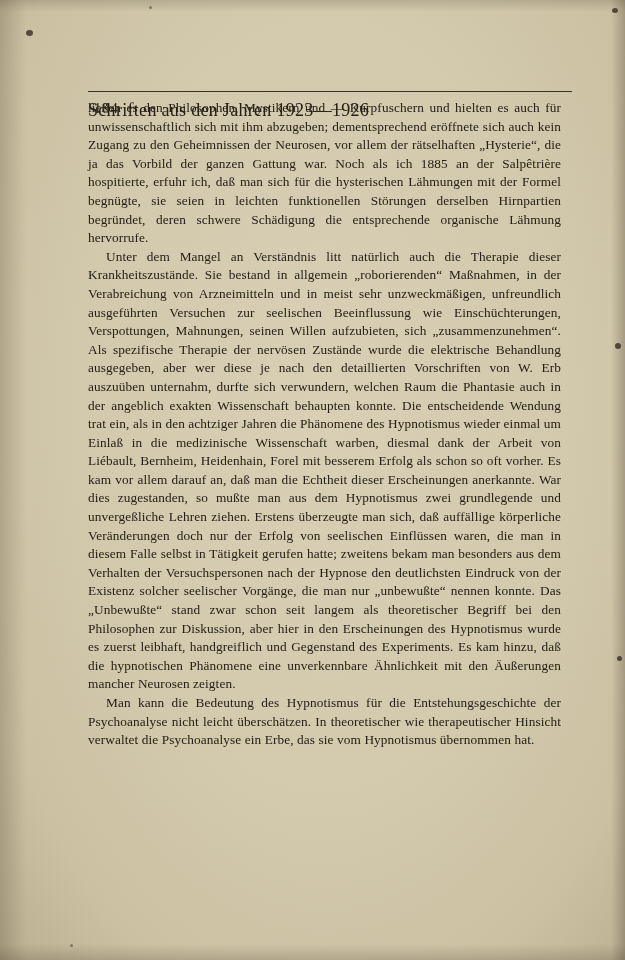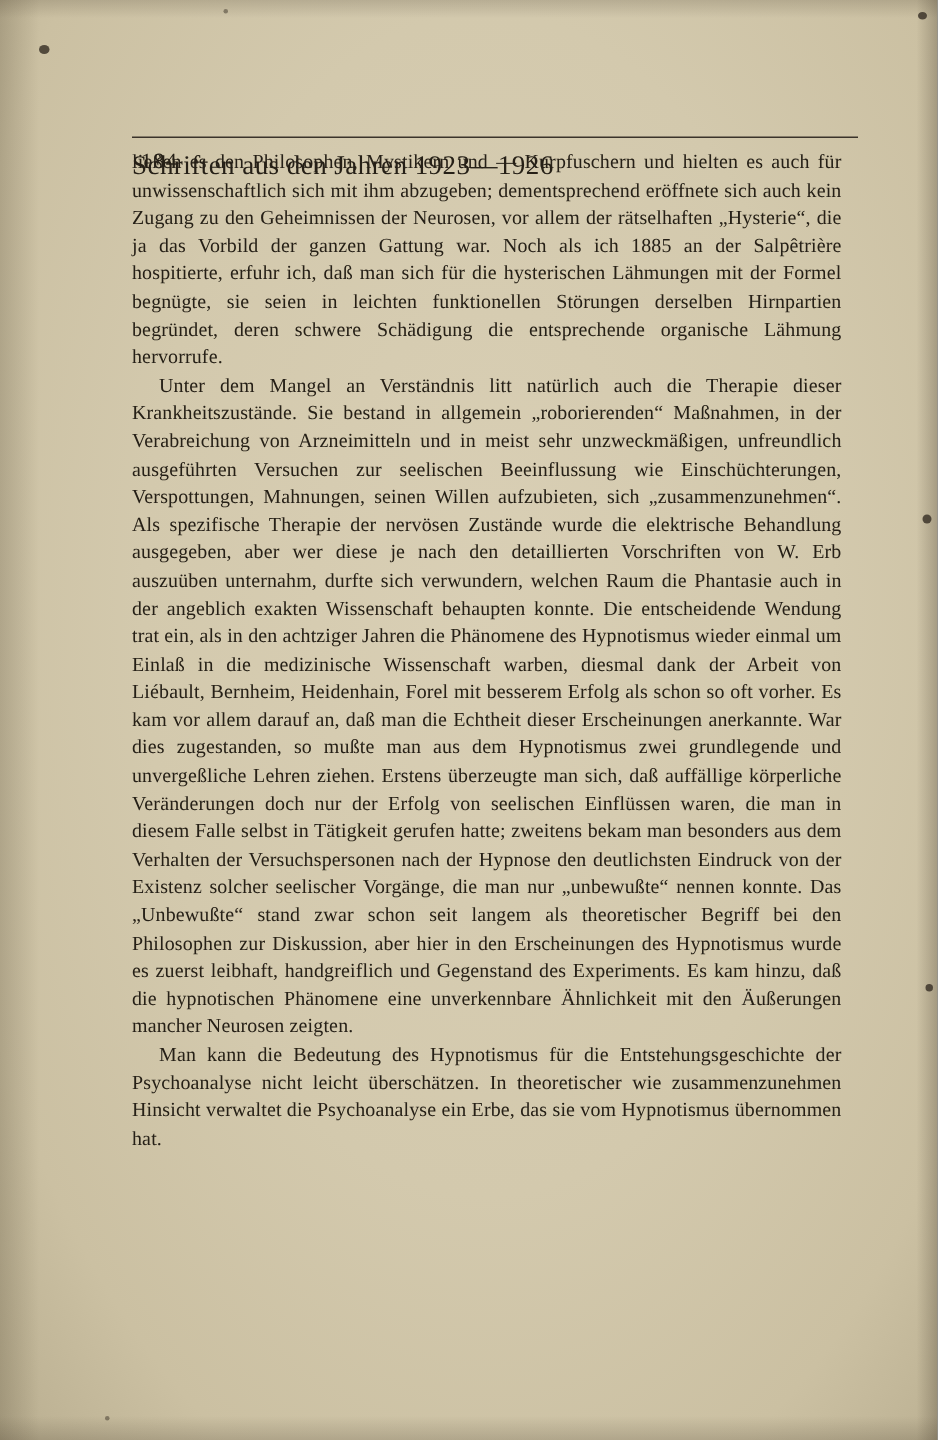--- a/index.html
+++ b/index.html
@@ -117,21 +117,21 @@
   <div class="page-header">
     <span class="page-number">184</span>
     <span class="running-head">Schriften aus den Jahren 1923—1926</span>
   </div>
 
   <div class="header-rule"></div>
 
   <div class="body-text">
     <p>ließen es den Philosophen, Mystikern und — Kurpfuschern und hielten es auch für unwissenschaftlich sich mit ihm abzugeben; dementsprechend eröffnete sich auch kein Zugang zu den Geheimnissen der Neurosen, vor allem der rätselhaften „Hysterie“, die ja das Vorbild der ganzen Gattung war. Noch als ich 1885 an der Salpêtrière hospitierte, erfuhr ich, daß man sich für die hysterischen Lähmungen mit der Formel begnügte, sie seien in leichten funktionellen Störungen derselben Hirnpartien begründet, deren schwere Schädigung die entsprechende organische Lähmung hervorrufe.</p>
     <p class="indent">Unter dem Mangel an Verständnis litt natürlich auch die Therapie dieser Krankheitszustände. Sie bestand in allgemein „roborierenden“ Maßnahmen, in der Verabreichung von Arzneimitteln und in meist sehr unzweckmäßigen, unfreundlich ausgeführten Versuchen zur seelischen Beeinflussung wie Einschüchterungen, Verspottungen, Mahnungen, seinen Willen aufzubieten, sich „zusammenzunehmen“. Als spezifische Therapie der nervösen Zustände wurde die elektrische Behandlung ausgegeben, aber wer diese je nach den detaillierten Vorschriften von W. Erb auszuüben unternahm, durfte sich verwundern, welchen Raum die Phantasie auch in der angeblich exakten Wissenschaft behaupten konnte. Die entscheidende Wendung trat ein, als in den achtziger Jahren die Phänomene des Hypnotismus wieder einmal um Einlaß in die medizinische Wissenschaft warben, diesmal dank der Arbeit von Liébault, Bernheim, Heidenhain, Forel mit besserem Erfolg als schon so oft vorher. Es kam vor allem darauf an, daß man die Echtheit dieser Erscheinungen anerkannte. War dies zugestanden, so mußte man aus dem Hypnotismus zwei grundlegende und unvergeßliche Lehren ziehen. Erstens überzeugte man sich, daß auffällige körperliche Veränderungen doch nur der Erfolg von seelischen Einflüssen waren, die man in diesem Falle selbst in Tätigkeit gerufen hatte; zweitens bekam man besonders aus dem Verhalten der Versuchspersonen nach der Hypnose den deutlichsten Eindruck von der Existenz solcher seelischer Vorgänge, die man nur „unbewußte“ nennen konnte. Das „Unbewußte“ stand zwar schon seit langem als theoretischer Begriff bei den Philosophen zur Diskussion, aber hier in den Erscheinungen des Hypnotismus wurde es zuerst leibhaft, handgreiflich und Gegenstand des Experiments. Es kam hinzu, daß die hypnotischen Phänomene eine unverkennbare Ähnlichkeit mit den Äußerungen mancher Neurosen zeigten.</p>
-    <p class="indent">Man kann die Bedeutung des Hypnotismus für die Entstehungsgeschichte der Psychoanalyse nicht leicht überschätzen. In theoretischer wie zusammenzunehmen Hinsicht verwaltet die Psychoanalyse ein Erbe, das sie vom Hypnotismus übernommen hat.</p>
+    <p class="indent">Man kann die Bedeutung des Hypnotismus für die Entstehungsgeschichte der Psychoanalyse nicht leicht überschätzen. In theoretischer wie therapeutischer Hinsicht verwaltet die Psychoanalyse ein Erbe, das sie vom Hypnotismus übernommen hat.</p>
   </div>
 
   <div class="speck s1"></div>
   <div class="speck s2"></div>
   <div class="speck s3"></div>
   <div class="speck s4"></div>
   <div class="speck s5"></div>
   <div class="speck s6"></div>
 
 </div>

